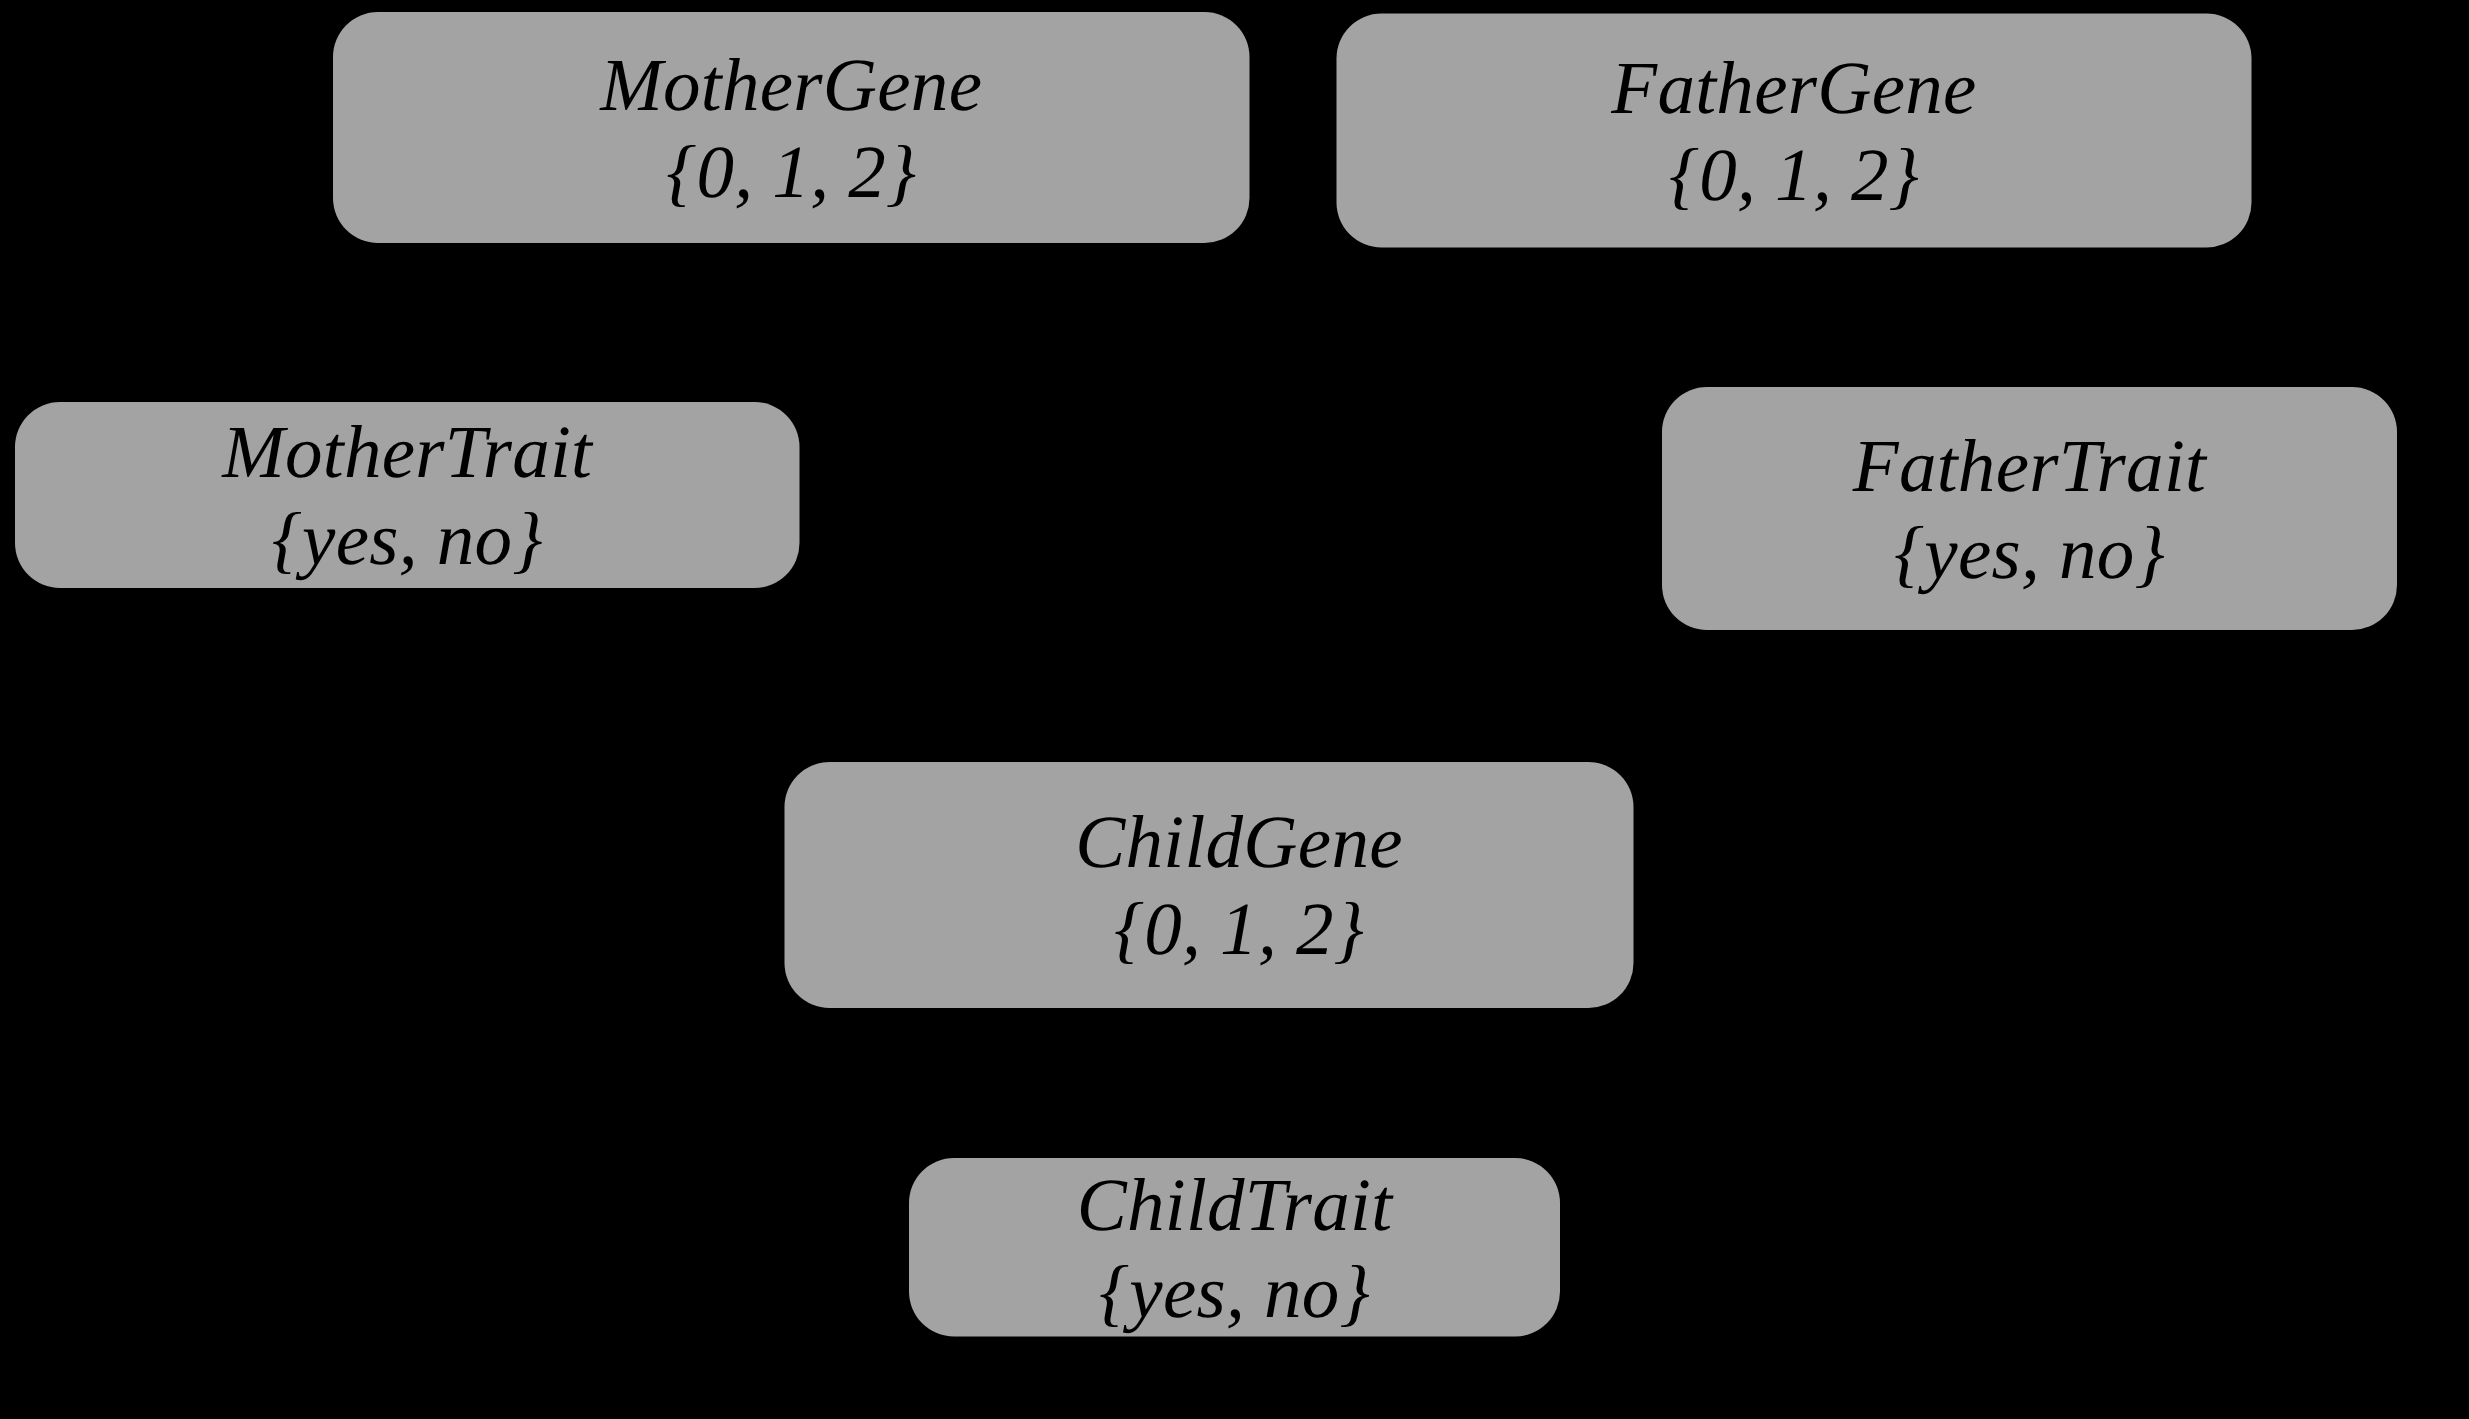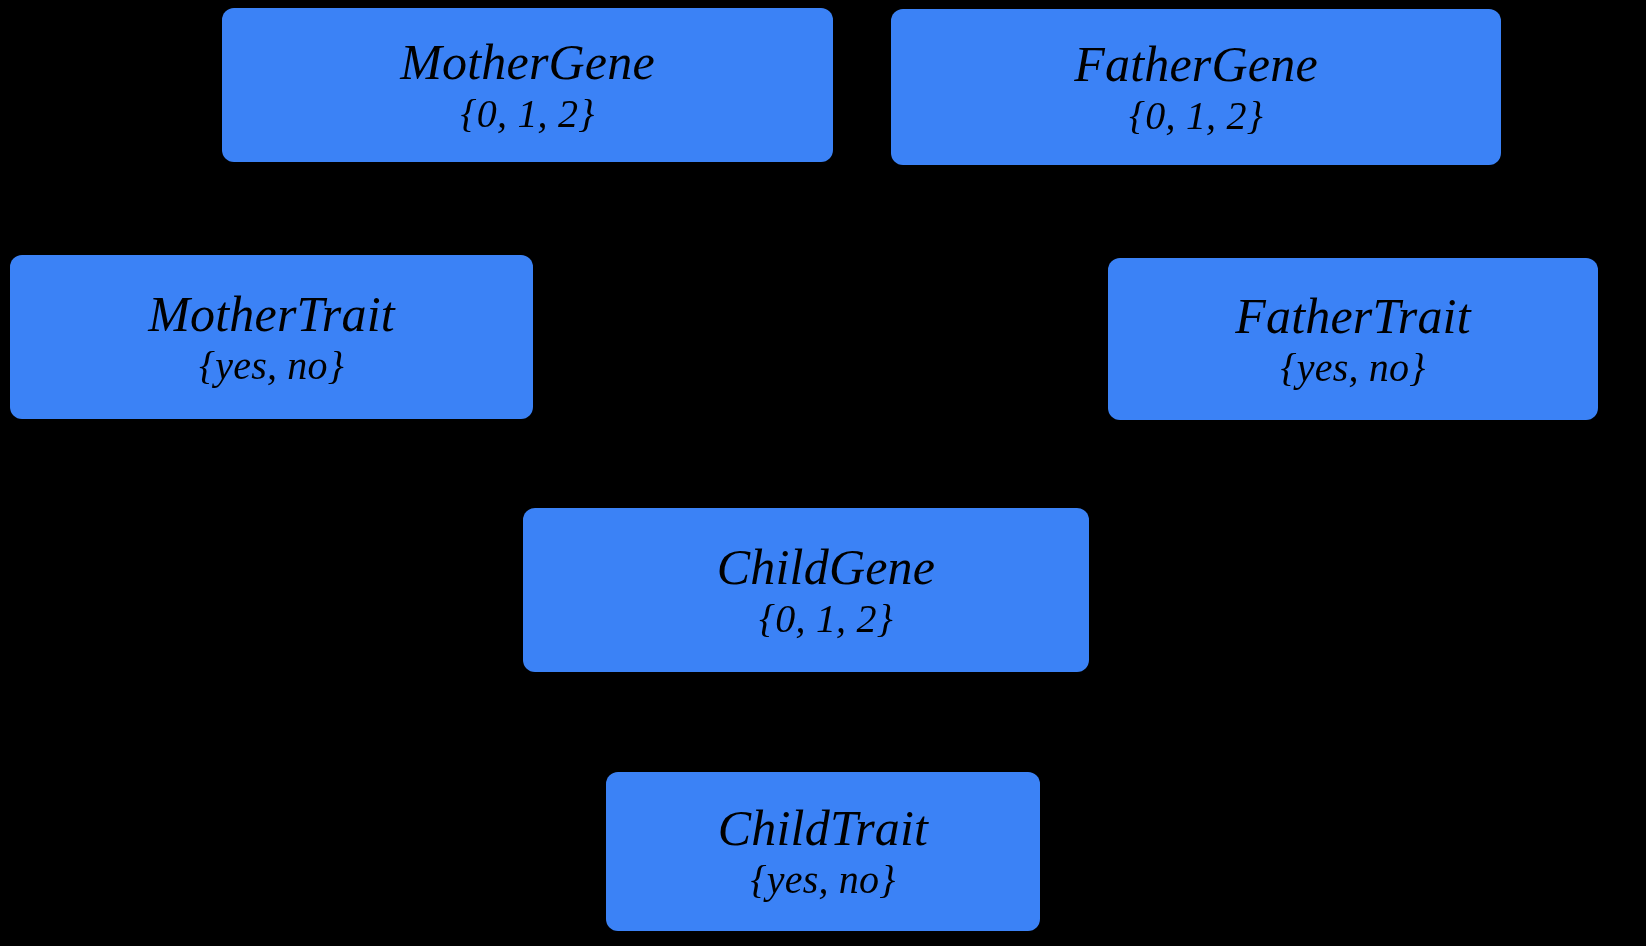--- a/index.html
+++ b/index.html
@@ -10,54 +10,54 @@
   }
   #canvas {
     position: relative;
     width: 1646px;
     height: 946px;
     background: #000000;
     overflow: hidden;
   }
   .node {
     position: absolute;
-    background: #3b82f6;
-    border-radius: 12px;
+    background: #a3a3a3;
+    border-radius: 30px;
     display: flex;
     flex-direction: column;
     align-items: center;
     justify-content: center;
     box-sizing: border-box;
     color: #000000;
     font-family: "Liberation Serif", "DejaVu Serif", serif;
     font-style: italic;
     text-align: left;
     line-height: 1.16;
     overflow: hidden;
   }
   .node-name {
     font-size: 50px;
     font-style: italic;
     white-space: nowrap;
     letter-spacing: 0.2px;
   }
   .node-domain {
-    font-size: 40px;
+    font-size: 50px;
     font-style: italic;
     white-space: nowrap;
     letter-spacing: 0.2px;
   }
 
   
   #node-mother-gene  { left: 222px; top: 8px;   width: 611px; height: 154px; }
   #node-father-gene  { left: 862px; top: 9px;   width: 610px; height: 156px; margin-left: 29px; }
-  #node-mother-trait { left: 10px;  top: 255px; width: 523px; height: 164px; }
+  #node-mother-trait { left: 10px;  top: 268px; width: 523px; height: 124px; }
   #node-father-trait { left: 1108px;top: 258px; width: 490px; height: 162px; }
   #node-child-gene   { left: 523px; top: 508px; width: 566px; height: 164px; padding-left: 40px; }
-  #node-child-trait  { left: 606px; top: 772px; width: 434px; height: 159px; }
+  #node-child-trait  { left: 606px; top: 772px; width: 434px; height: 119px; }
 </style>
 </head>
 <body>
 
 <div id="canvas">
 
   <div class="node" id="node-mother-gene">
     <div class="node-name">MotherGene</div>
     <div class="node-domain">{0, 1, 2}</div>
   </div>

